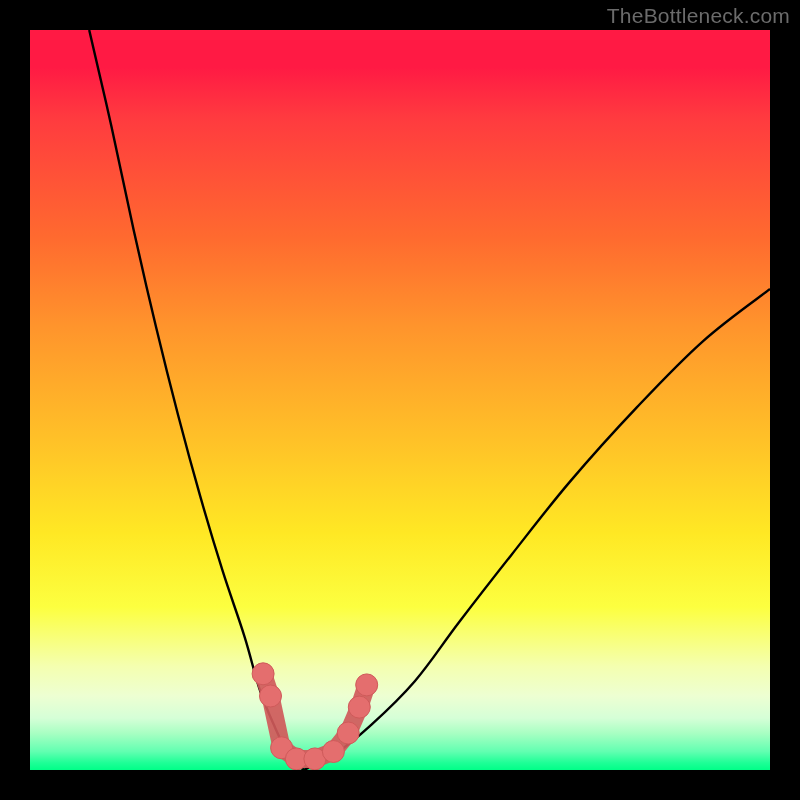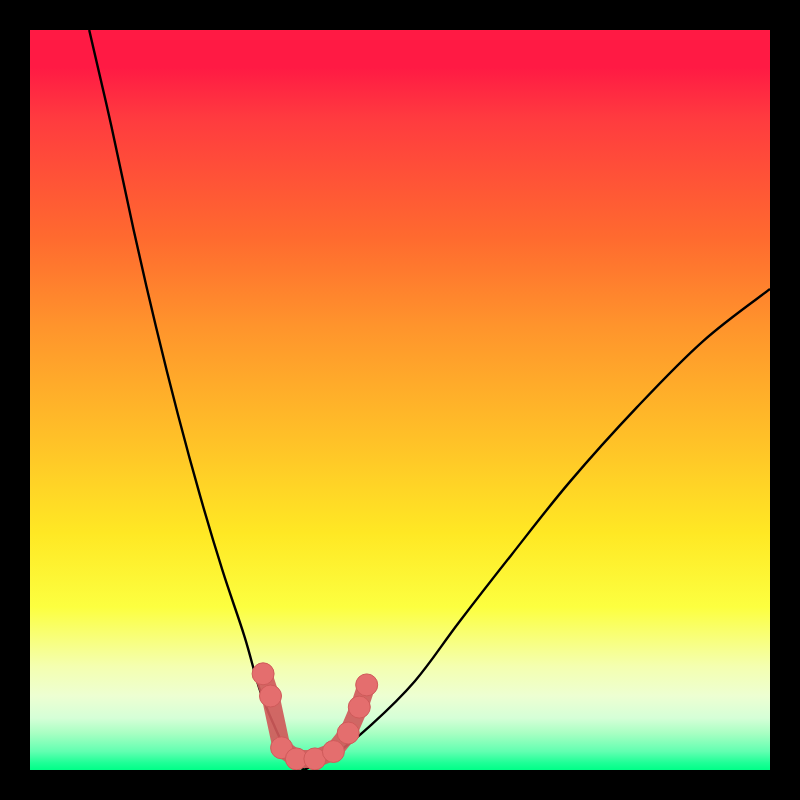--- a/index.html
+++ b/index.html
@@ -81,13 +81,14 @@
           <circle cx="251.60000000000002" cy="717.8" r="11" fill="#e46e6e" stroke="#cf5a5a" stroke-width="1"></circle>
           <circle cx="266.4" cy="728.9" r="11" fill="#e46e6e" stroke="#cf5a5a" stroke-width="1"></circle>
           <circle cx="284.90000000000003" cy="728.9" r="11" fill="#e46e6e" stroke="#cf5a5a" stroke-width="1"></circle>
           <circle cx="303.4" cy="721.5" r="11" fill="#e46e6e" stroke="#cf5a5a" stroke-width="1"></circle>
           <circle cx="318.2" cy="703" r="11" fill="#e46e6e" stroke="#cf5a5a" stroke-width="1"></circle>
           <circle cx="329.3" cy="677.1" r="11" fill="#e46e6e" stroke="#cf5a5a" stroke-width="1"></circle>
           <circle cx="336.7" cy="654.9" r="11" fill="#e46e6e" stroke="#cf5a5a" stroke-width="1"></circle>
         </g>
     </svg>
   </div>
+  <div class="watermark">TheBottleneck.com</div>
 </div>
 
 </body></html>

